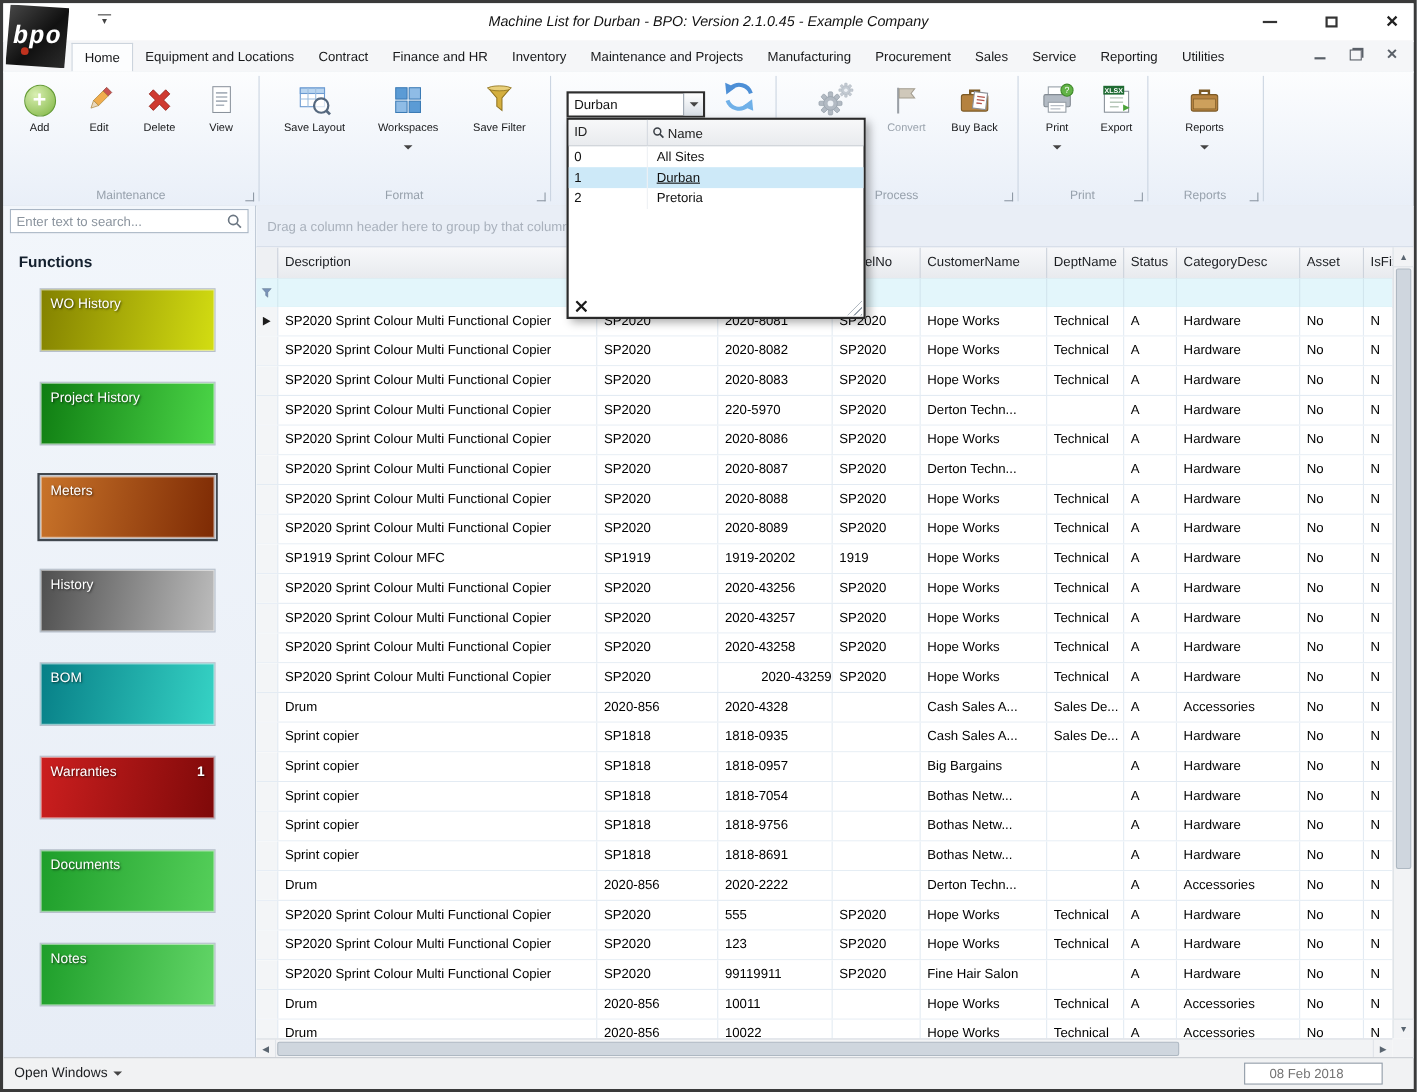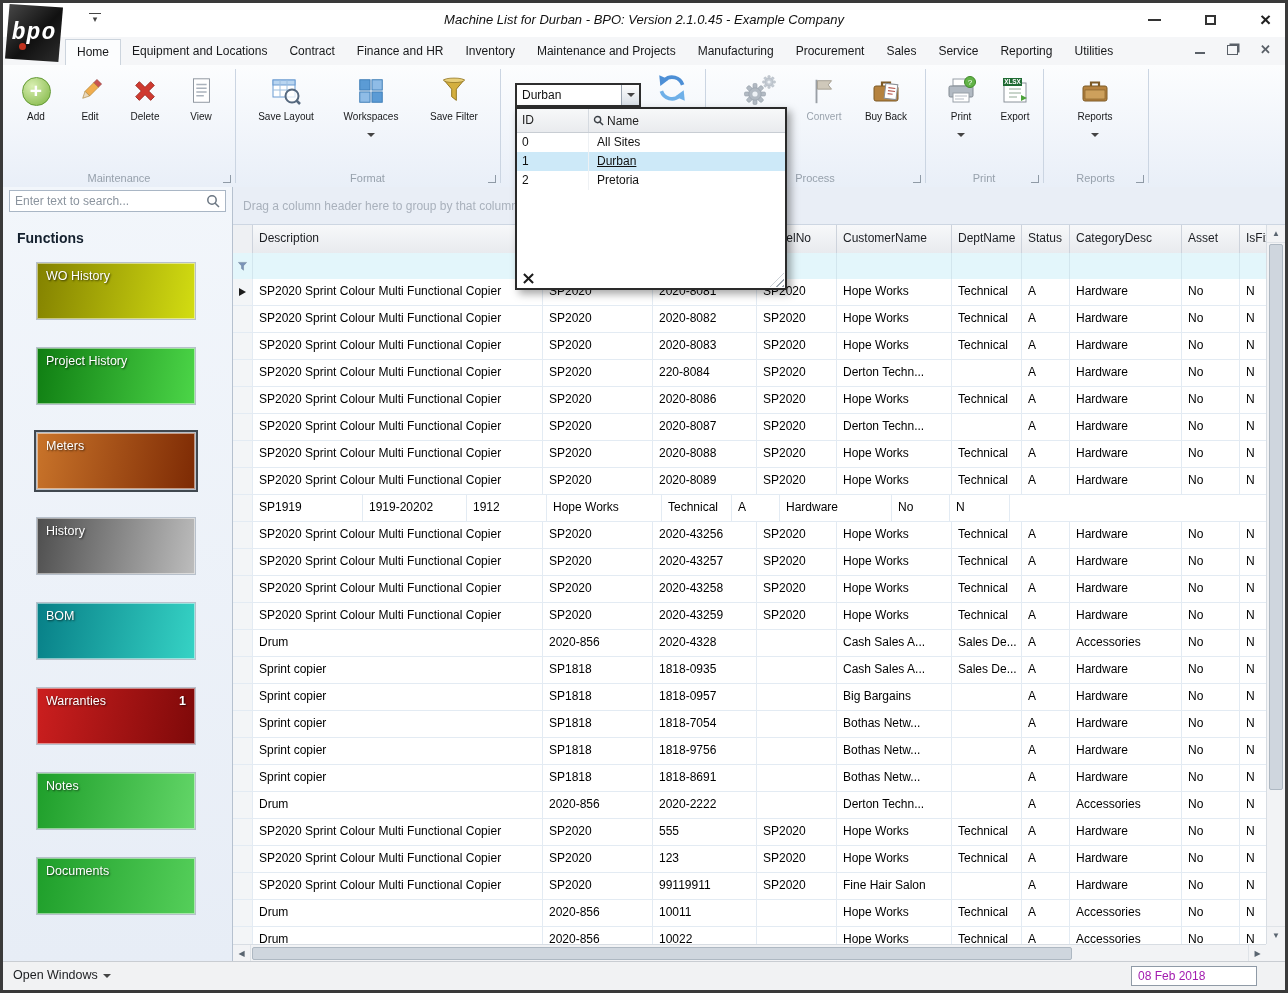--- a/index.html
+++ b/index.html
@@ -109,21 +109,21 @@
   .hsb{position:absolute;left:0;right:19px;bottom:0;height:18px;background:#f2f3f5;border-top:1px solid #d8dde3;box-sizing:border-box;}
   .hsb .btn{position:absolute;top:0;bottom:0;width:17px;display:flex;align-items:center;justify-content:center;font-size:8px;color:#5a6570;}
   .hsb .lf{left:0;border-right:1px solid #dfe3e8;}
   .hsb .rt{right:0;border-left:1px solid #dfe3e8;}
   .hsb .thumb{position:absolute;top:2px;bottom:2px;left:19px;width:820px;background:#cfd6de;border:1px solid #aeb8c2;border-radius:2px;box-sizing:border-box;}
   .sbcorner{position:absolute;right:0;bottom:0;width:19px;height:18px;background:#f2f3f5;}
 
   
   .statusbar{position:absolute;left:0;right:0;bottom:0;height:28px;background:#f1f2f3;border-top:1px solid #c9cdd2;}
   .openwin{position:absolute;left:10px;top:0;line-height:27px;font-size:12.5px;color:#1b1d20;display:flex;align-items:center;gap:5px;}
-  .datebox{position:absolute;right:28px;top:4px;width:126px;height:20px;background:#fff;border:1px solid #8f9aa6;box-sizing:border-box;font-size:12px;color:#a21caf;line-height:18px;padding-left:6px;}
+  .datebox{position:absolute;right:28px;top:4px;width:126px;height:20px;background:#fff;border:1px solid #8f9aa6;box-sizing:border-box;font-size:12px;color:#737373;line-height:18px;padding-left:22px;}
 </style>
 </head>
 <body>
 
 <div class="window">
 
   <div class="titlebar">
     <div class="qat-arrow">▾</div>
     <div class="title">Machine List for Durban - BPO: Version 2.1.0.45 - Example Company</div>
     <div class="winctl">
@@ -391,25 +391,25 @@
           <div class="fbtn" style="background: linear-gradient(100deg, rgb(78, 78, 78), rgb(189, 189, 189));">
             <span class="fbl">History</span>
           </div>
           <div class="fbtn" style="background: linear-gradient(100deg, rgb(7, 127, 135), rgb(54, 211, 197));">
             <span class="fbl">BOM</span>
           </div>
           <div class="fbtn" style="background: linear-gradient(100deg, rgb(204, 31, 31), rgb(126, 9, 9));">
             <span class="fbl">Warranties</span>
             <span class="fbadge">1</span>
           </div>
+          <div class="fbtn" style="background: linear-gradient(100deg, rgb(30, 158, 42), rgb(85, 207, 90));">
+            <span class="fbl">Documents</span>
+          </div>
           <div class="fbtn" style="background: linear-gradient(100deg, rgb(30, 158, 42), rgb(99, 214, 104));">
             <span class="fbl">Notes</span>
-          </div>
-          <div class="fbtn" style="background: linear-gradient(100deg, rgb(30, 158, 42), rgb(85, 207, 90));">
-            <span class="fbl">Documents</span>
           </div>
         </div>
     </div>
 
     <div class="gridarea">
       <div class="groupbar">Drag a column header here to group by that column</div>
       <div class="ghead">
           <div class="ghc ind" style="width: 20px;"></div>
           <div class="ghc" style="width: 290px;">Description</div>
           <div class="ghc" style="width: 110px;"></div>
@@ -478,21 +478,21 @@
             <div class="gc" style="width: 70px;">Technical</div>
             <div class="gc" style="width: 48px;">A</div>
             <div class="gc" style="width: 112px;">Hardware</div>
             <div class="gc" style="width: 58px;">No</div>
             <div class="gc" style="width: 60px;">N</div>
           </div>
           <div class="grow">
             <div class="gc ind" style="width: 20px;"></div>
             <div class="gc" style="width: 290px;">SP2020 Sprint Colour Multi Functional Copier</div>
             <div class="gc" style="width: 110px;">SP2020</div>
-            <div class="gc" style="width: 104px;">220-8084</div>
+            <div class="gc" style="width: 104px;">220-5970</div>
             <div class="gc" style="width: 80px;">SP2020</div>
             <div class="gc" style="width: 115px;">Derton Techn...</div>
             <div class="gc" style="width: 70px;"></div>
             <div class="gc" style="width: 48px;">A</div>
             <div class="gc" style="width: 112px;">Hardware</div>
             <div class="gc" style="width: 58px;">No</div>
             <div class="gc" style="width: 60px;">N</div>
           </div>
           <div class="grow">
             <div class="gc ind" style="width: 20px;"></div>
@@ -541,23 +541,24 @@
             <div class="gc" style="width: 80px;">SP2020</div>
             <div class="gc" style="width: 115px;">Hope Works</div>
             <div class="gc" style="width: 70px;">Technical</div>
             <div class="gc" style="width: 48px;">A</div>
             <div class="gc" style="width: 112px;">Hardware</div>
             <div class="gc" style="width: 58px;">No</div>
             <div class="gc" style="width: 60px;">N</div>
           </div>
           <div class="grow">
             <div class="gc ind" style="width: 20px;"></div>
+            <div class="gc" style="width: 290px;">SP1919 Sprint Colour MFC</div>
             <div class="gc" style="width: 110px;">SP1919</div>
             <div class="gc" style="width: 104px;">1919-20202</div>
-            <div class="gc" style="width: 80px;">1912</div>
+            <div class="gc" style="width: 80px;">1919</div>
             <div class="gc" style="width: 115px;">Hope Works</div>
             <div class="gc" style="width: 70px;">Technical</div>
             <div class="gc" style="width: 48px;">A</div>
             <div class="gc" style="width: 112px;">Hardware</div>
             <div class="gc" style="width: 58px;">No</div>
             <div class="gc" style="width: 60px;">N</div>
           </div>
           <div class="grow">
             <div class="gc ind" style="width: 20px;"></div>
             <div class="gc" style="width: 290px;">SP2020 Sprint Colour Multi Functional Copier</div>
@@ -594,21 +595,21 @@
             <div class="gc" style="width: 70px;">Technical</div>
             <div class="gc" style="width: 48px;">A</div>
             <div class="gc" style="width: 112px;">Hardware</div>
             <div class="gc" style="width: 58px;">No</div>
             <div class="gc" style="width: 60px;">N</div>
           </div>
           <div class="grow">
             <div class="gc ind" style="width: 20px;"></div>
             <div class="gc" style="width: 290px;">SP2020 Sprint Colour Multi Functional Copier</div>
             <div class="gc" style="width: 110px;">SP2020</div>
-            <div class="gc" style="width: 104px;">2020-43259</div>
+            <div class="gc" style="width: 104px; text-align: right;">2020-43259</div>
             <div class="gc" style="width: 80px;">SP2020</div>
             <div class="gc" style="width: 115px;">Hope Works</div>
             <div class="gc" style="width: 70px;">Technical</div>
             <div class="gc" style="width: 48px;">A</div>
             <div class="gc" style="width: 112px;">Hardware</div>
             <div class="gc" style="width: 58px;">No</div>
             <div class="gc" style="width: 60px;">N</div>
           </div>
           <div class="grow">
             <div class="gc ind" style="width: 20px;"></div>

